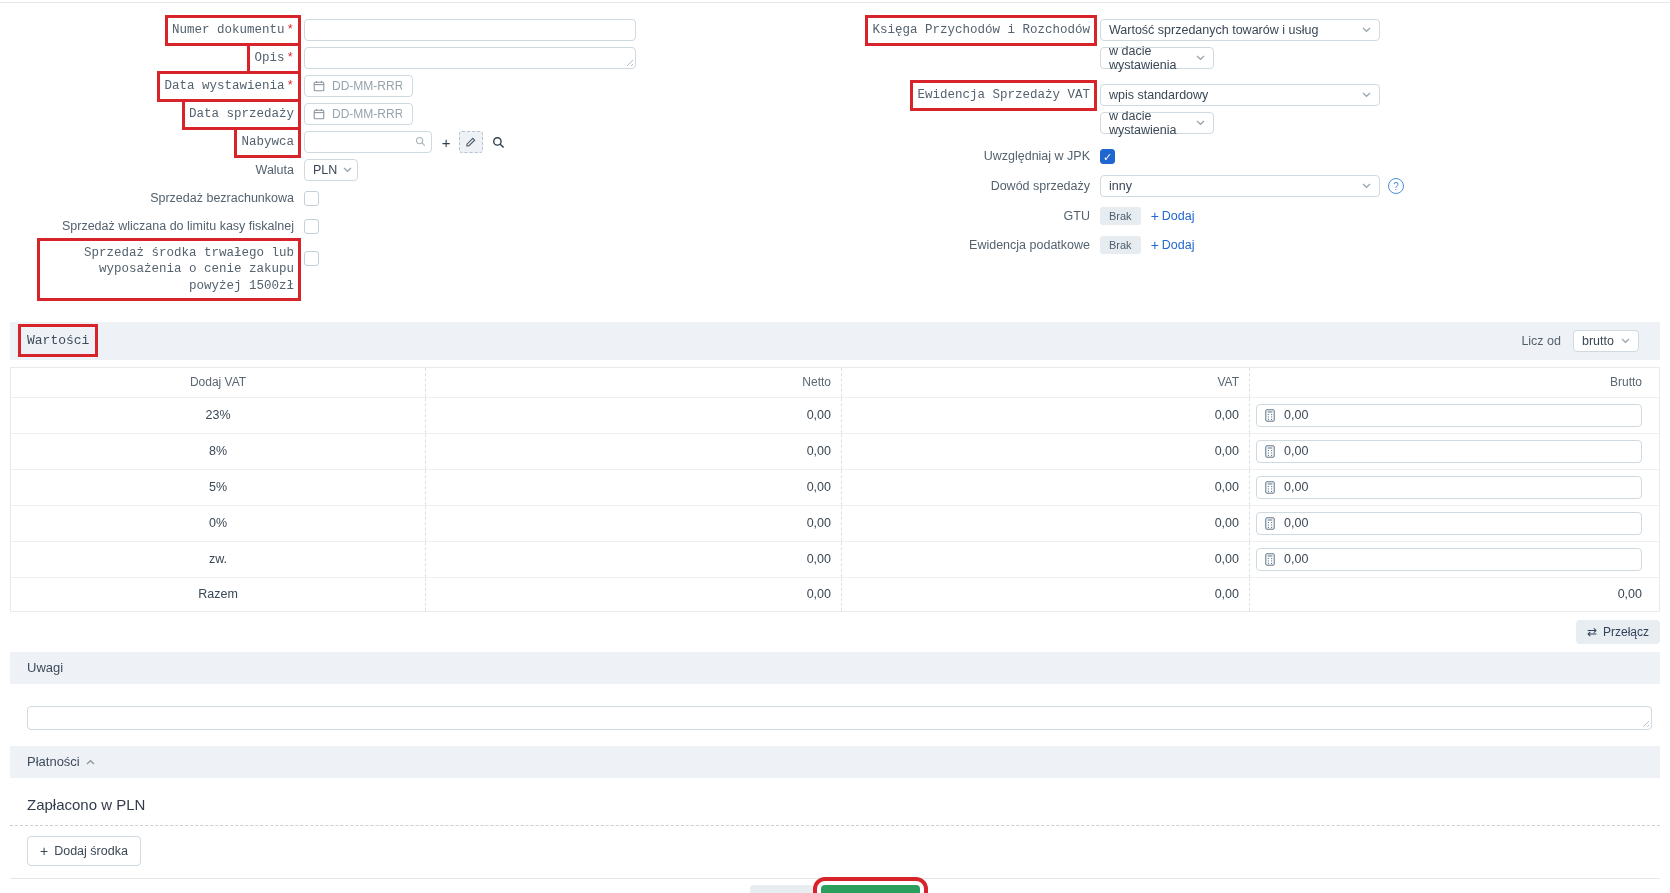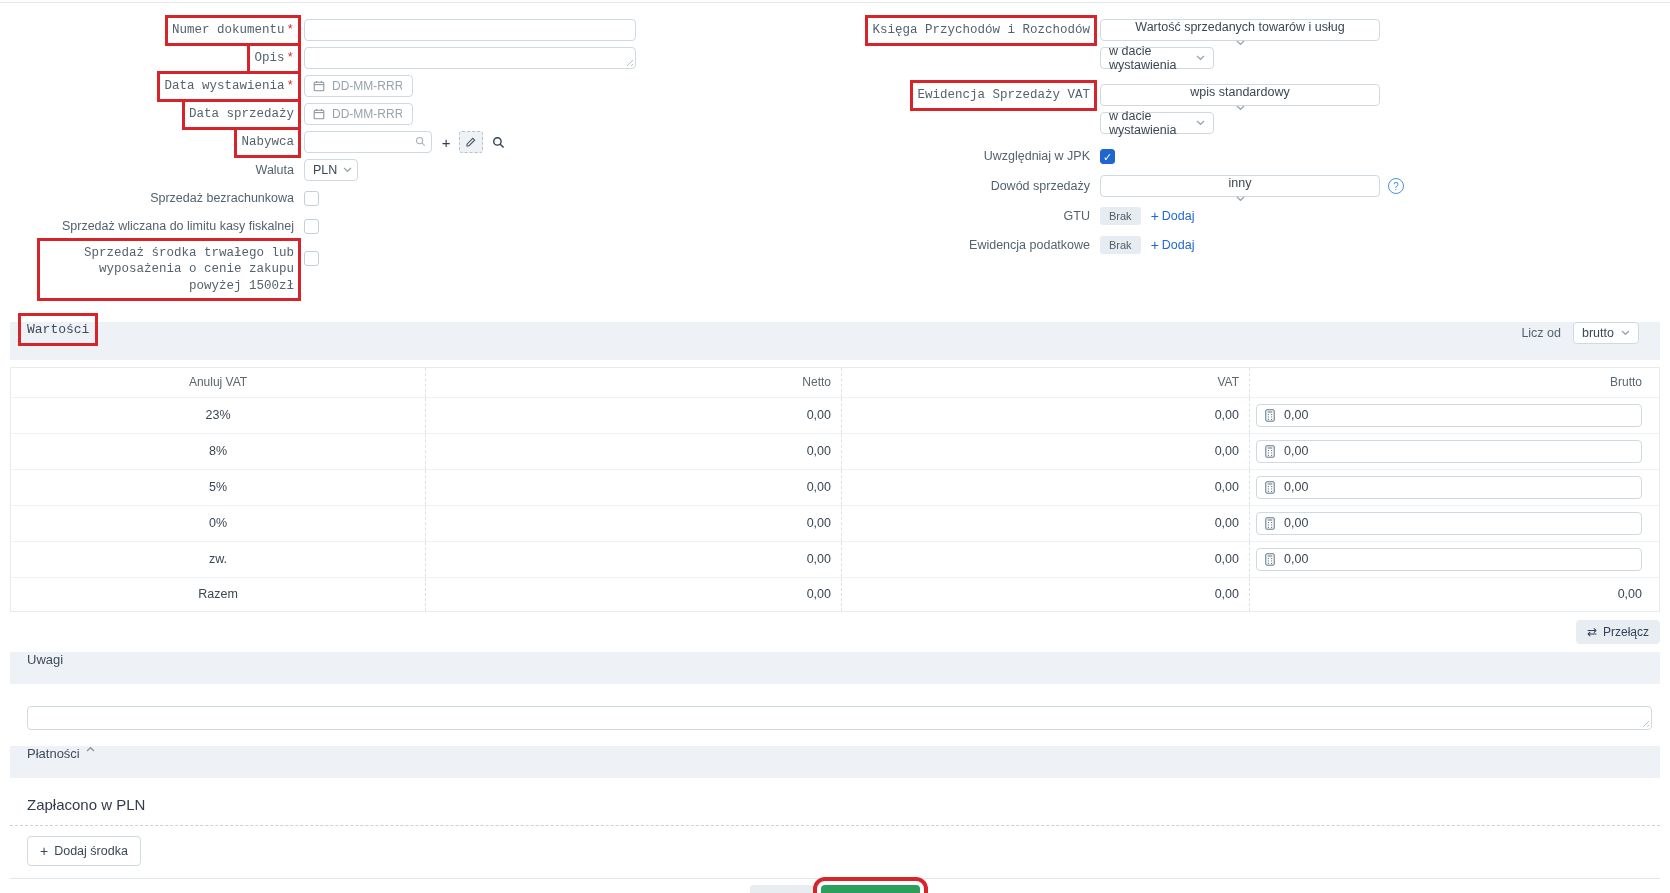--- a/index.html
+++ b/index.html
@@ -48,39 +48,39 @@
   .mini-btn { display:flex; align-items:center; justify-content:center; height:22px; border:none;
               background:transparent; cursor:pointer; color:#33414f; }
   .btn-plus { width:20px; font-size:15px; margin-left:4px; color:#33414f; }
   .btn-edit { width:24px; margin-left:3px; background:#eef2f6; border:1px dashed #b7c2cb; border-radius:3px; }
   .btn-find { width:24px; margin-left:3px; }
 
   .select { display:inline-flex; align-items:center; justify-content:space-between; gap:6px;
             height:22px; border:1px solid #cfd9e0; border-radius:4px; background:#fff;
             padding:0 8px; color:#3a4754; cursor:pointer; }
   .sel-pln { width:54px; }
-  .sel-wide { width:280px;flex-direction:column; }
+  .sel-wide { width:280px; }
   .sel-small { width:114px; }
   .sel-brutto { width:66px; }
 
   .checkbox { width:15px; height:15px; border:1px solid #c4cfd8; border-radius:3px; background:#fff;
               flex:none; cursor:pointer; }
   .checkbox.checked { background:#1f66d1; border-color:#1f66d1; color:#fff; font-size:11px; line-height:14px;
               text-align:center; }
 
   .badge { background:#e7ecf0; color:#4d5d6c; font-size:11px; padding:3px 9px; border-radius:3px; }
   .addlink { color:#2368d1; margin-left:10px; cursor:pointer; text-decoration:none; display:inline-flex; gap:3px; align-items:center; }
   .addlink .plus { font-size:14px; }
   .help { width:16px; height:16px; border:1.5px solid #4a90d9; color:#4a90d9; border-radius:50%;
           font-size:10px; display:inline-flex; align-items:center; justify-content:center; margin-left:8px; flex:none; }
 
   .cb-label-wide { display:inline-block; max-width:250px; }
 
   
-  .band { background:#eef2f6; display:flex; align-items:flex-start; padding:0 17px; color:#3f4b5b; }
+  .band { background:#eef2f6; display:flex; align-items:center; padding:0 17px; color:#3f4b5b; }
   .band-title { font-size:13px; }
   .band-wart { height:38px; margin-top:22px; }
   .band-right { margin-left:auto; display:flex; align-items:center; gap:12px; color:#54626e; padding-right:4px; }
 
   
   .vtable { border:1px solid #e7ebee; margin-top:7px; }
   .trow { display:grid; grid-template-columns:414px 416px 408px 1fr; align-items:center; height:36px;
           border-top:1px solid #eef1f4; }
   .trow.thead { height:29px; border-top:none; color:#5a6670; font-size:12px; }
   .trow.razem { height:34px; }
@@ -334,21 +334,21 @@
             <svg width="9" height="6" viewBox="0 0 9 6" fill="none" stroke="#9aa7b0" stroke-width="1.3">
               <polyline points="1,1 4.5,4.3 8,1"></polyline>
             </svg>
           </span>
       </span>
     </span>
   </div>
 
   <div class="vtable">
     <div class="trow thead">
-      <div class="tc c1">Anuluj VAT</div>
+      <div class="tc c1">Dodaj VAT</div>
       <div class="tc c2">Netto</div>
       <div class="tc c3">VAT</div>
       <div class="tc c4 num">Brutto</div>
     </div>
 
     <div class="trow">
       <div class="tc c1">23%</div>
       <div class="tc c2">0,00</div>
       <div class="tc c3">0,00</div>
       <div class="tc c4">

